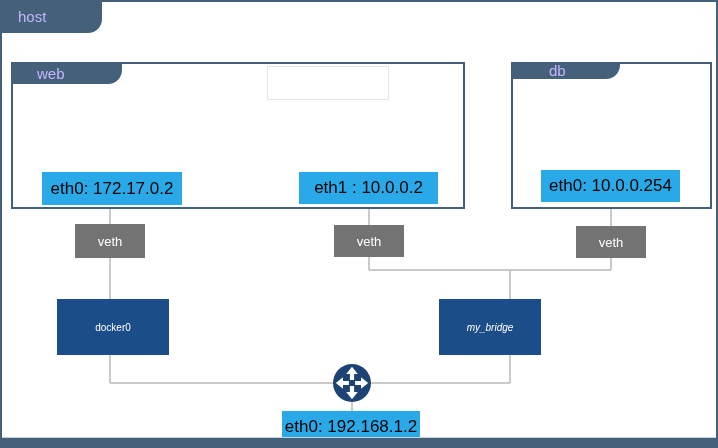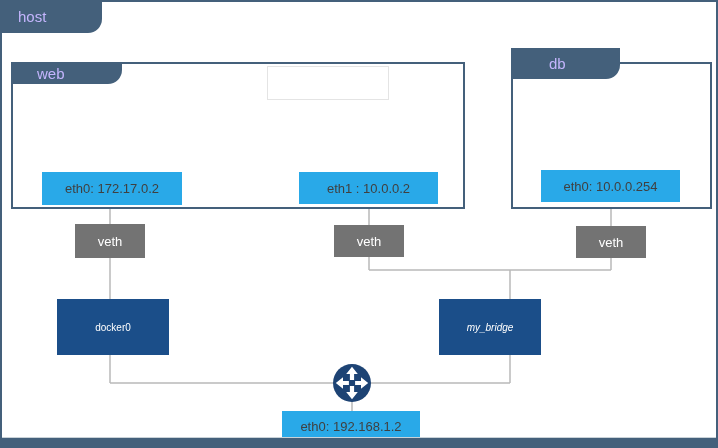--- a/index.html
+++ b/index.html
@@ -28,30 +28,30 @@
   .host-tab{left:-2px;top:-2px;width:102px;height:33px;font-size:15px;padding-left:18px;}
   .container-box{
     position:absolute;
     background:#ffffff;
     border:2px solid #44607b;
     box-sizing:border-box;
   }
   .web-box{left:9px;top:60px;width:454px;height:147px;}
   .db-box{left:509px;top:60px;width:201px;height:147px;}
   .web-tab{left:9px;top:60px;width:111px;height:22px;font-size:15px;padding-left:26px;}
-  .db-tab{left:509px;top:46px;width:109px;height:31px;font-size:15px;padding-left:38px;}
+  .db-tab{left:509px;top:60px;width:109px;height:17px;font-size:15px;padding-left:38px;}
   .ghost-box{
     position:absolute;left:265px;top:64px;width:122px;height:34px;
     background:#ffffff;border:1px solid #e4e4e4;box-sizing:border-box;
   }
   .badge{
     position:absolute;
     background:#29a9e8;
-    color:#404040;
-    font-size:13px;
+    color:#000000;
+    font-size:17px;
     display:flex;align-items:center;justify-content:center;
     box-sizing:border-box;
   }
   .badge-web-eth0{left:40px;top:170px;width:140px;height:33px;}
   .badge-web-eth1{left:297px;top:170px;width:139px;height:32px;}
   .badge-db-eth0{left:539px;top:168px;width:139px;height:32px;}
   .badge-host-eth0{left:280px;top:409px;width:138px;height:31px;}
   .veth{
     position:absolute;
     background:#737373;color:#ffffff;font-size:13px;

